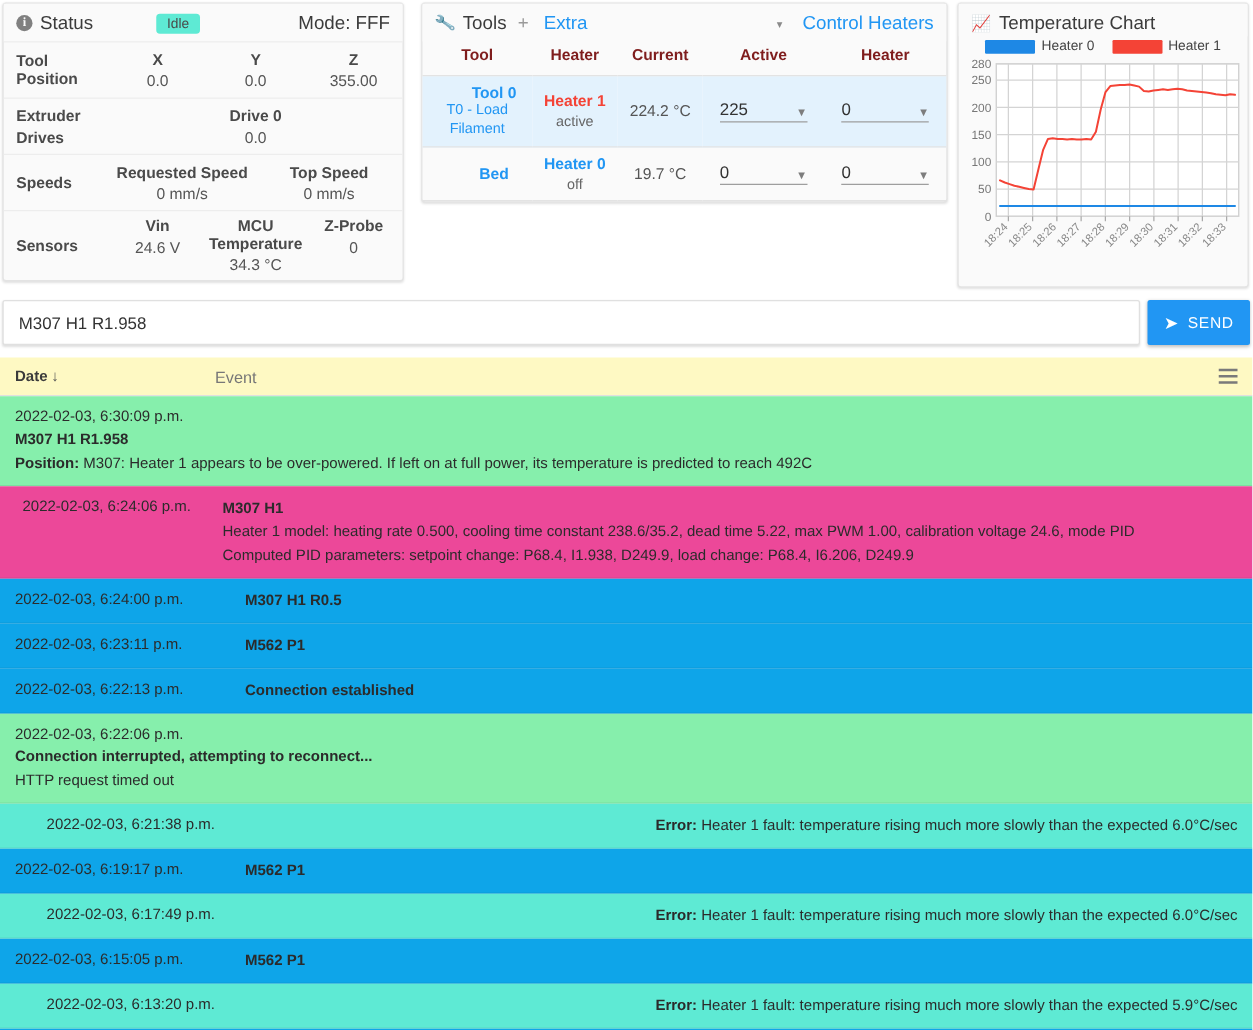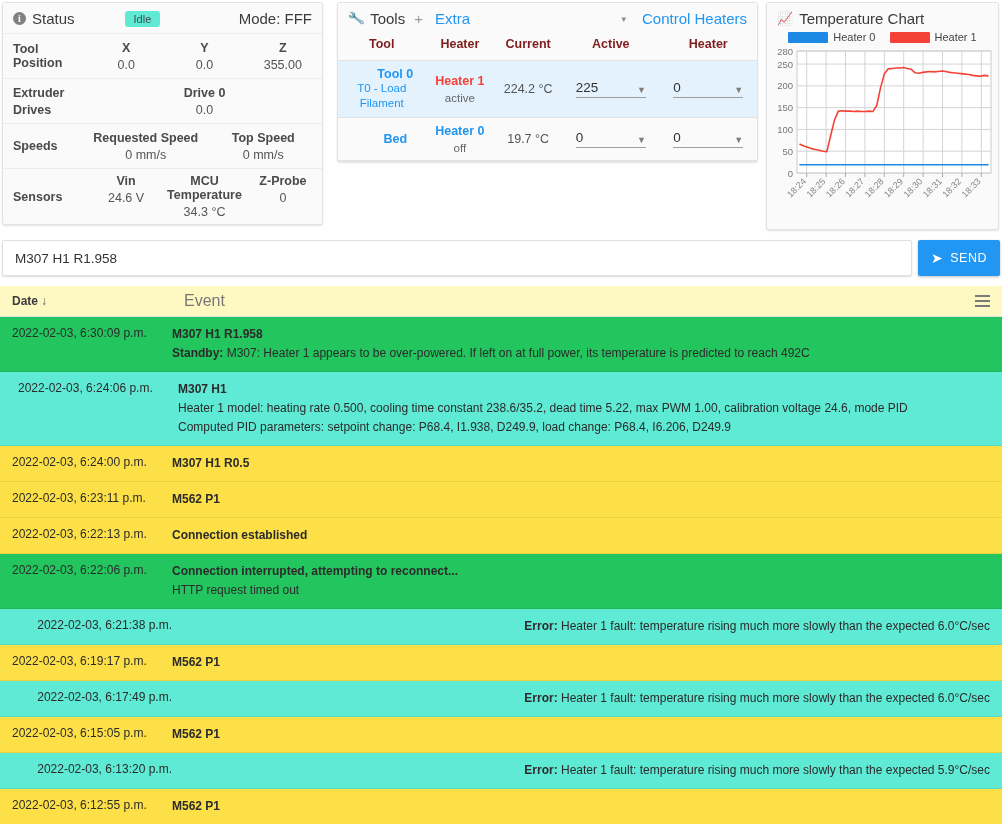--- a/index.html
+++ b/index.html
@@ -113,33 +113,33 @@
   .send-arrow{font-size:14px;line-height:1;}
 
   
   .log-head{
     display:flex;align-items:center;
     height:30px;border-bottom:1px solid #e0e0e0;
     background:#fef9c3;padding:0 12px;
   }
   .lh-date{width:160px;font-size:12px;font-weight:bold;color:#3b3b3b;}
   .sort-arrow{font-weight:normal;color:#555;margin-left:3px;}
-  .lh-event{font-size:16px;color:#777;margin-left:12px;}
+  .lh-event{font-size:13px;color:#777;}
   .lh-menu{margin-left:auto;display:flex;flex-direction:column;gap:3px;cursor:pointer;}
   .lh-menu i{display:block;width:15px;height:2px;background:#7a7a7a;}
 
   .log-row{display:flex;border-bottom:1px solid rgba(0,0,0,.07);padding:8px 12px;}
   .log-date{width:160px;flex:none;font-size:12px;color:#2b2b2b;line-height:17px;}
   .log-event{flex:1;font-size:12px;color:#2b2b2b;line-height:19px;}
   .log-event .t{font-weight:bold;}
   .log-event .l{display:block;}
   .log-event .l.bold{font-weight:bold;}
-  .r-yellow{background:#22c55e;}
-  .r-blue{background:#5eead4;padding-left:18px;}
-  .r-green{background:#fde047;}
+  .r-yellow{background:#86efac;flex-direction:column;}
+  .r-blue{background:#ec4899;padding-left:18px;}
+  .r-green{background:#0ea5e9;gap:24px;}
   .r-red{background:#5eead4;text-align:right;}
 </style>
 </head>
 <body>
 
 <div class="top-row">
 
   <div class="panel status-panel">
     <div class="panel-head">
       <span class="panel-title">
@@ -366,21 +366,21 @@
       <i></i>
       <i></i>
       <i></i>
     </span>
 </div>
 <div id="log-rows">
     <div class="log-row r-yellow">
       <div class="log-date">2022-02-03, 6:30:09 p.m.</div>
       <div class="log-event">
         <span class="l bold">M307 H1 R1.958</span>
-        <span class="l"><span class="t">Standby:</span> M307: Heater 1 appears to be over-powered. If left on at full power, its temperature is predicted to reach 492C</span>
+        <span class="l"><span class="t">Position:</span> M307: Heater 1 appears to be over-powered. If left on at full power, its temperature is predicted to reach 492C</span>
       </div>
     </div>
     <div class="log-row r-blue">
       <div class="log-date">2022-02-03, 6:24:06 p.m.</div>
       <div class="log-event">
         <span class="l bold">M307 H1</span>
         <span class="l">Heater 1 model: heating rate 0.500, cooling time constant 238.6/35.2, dead time 5.22, max PWM 1.00, calibration voltage 24.6, mode PID</span>
         <span class="l">Computed PID parameters: setpoint change: P68.4, I1.938, D249.9, load change: P68.4, I6.206, D249.9</span>
       </div>
     </div>

